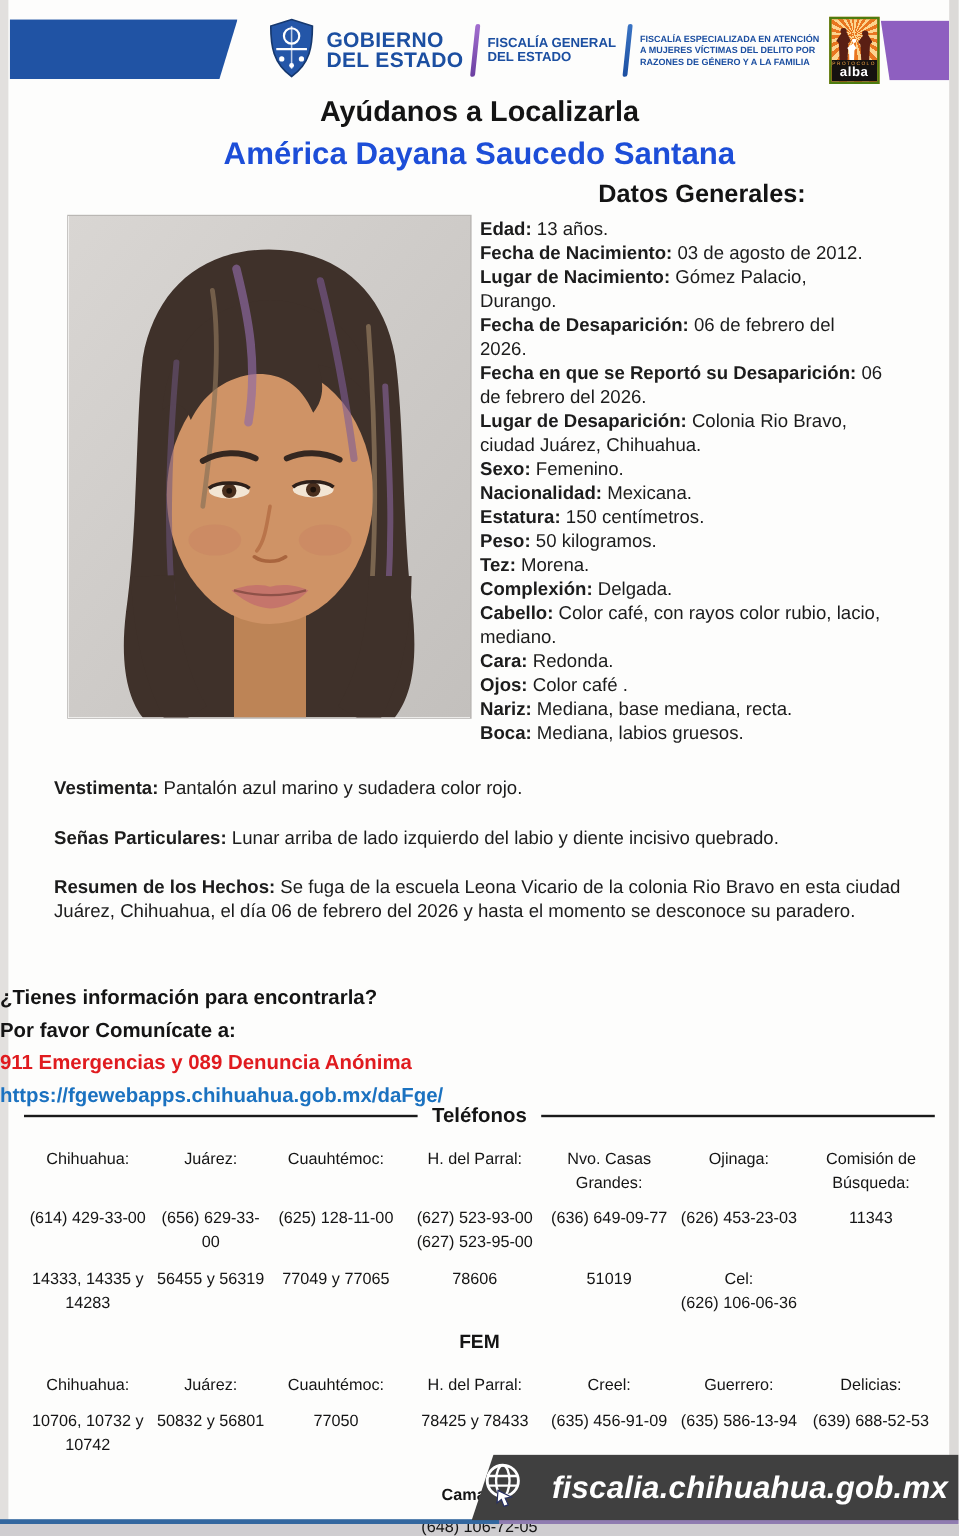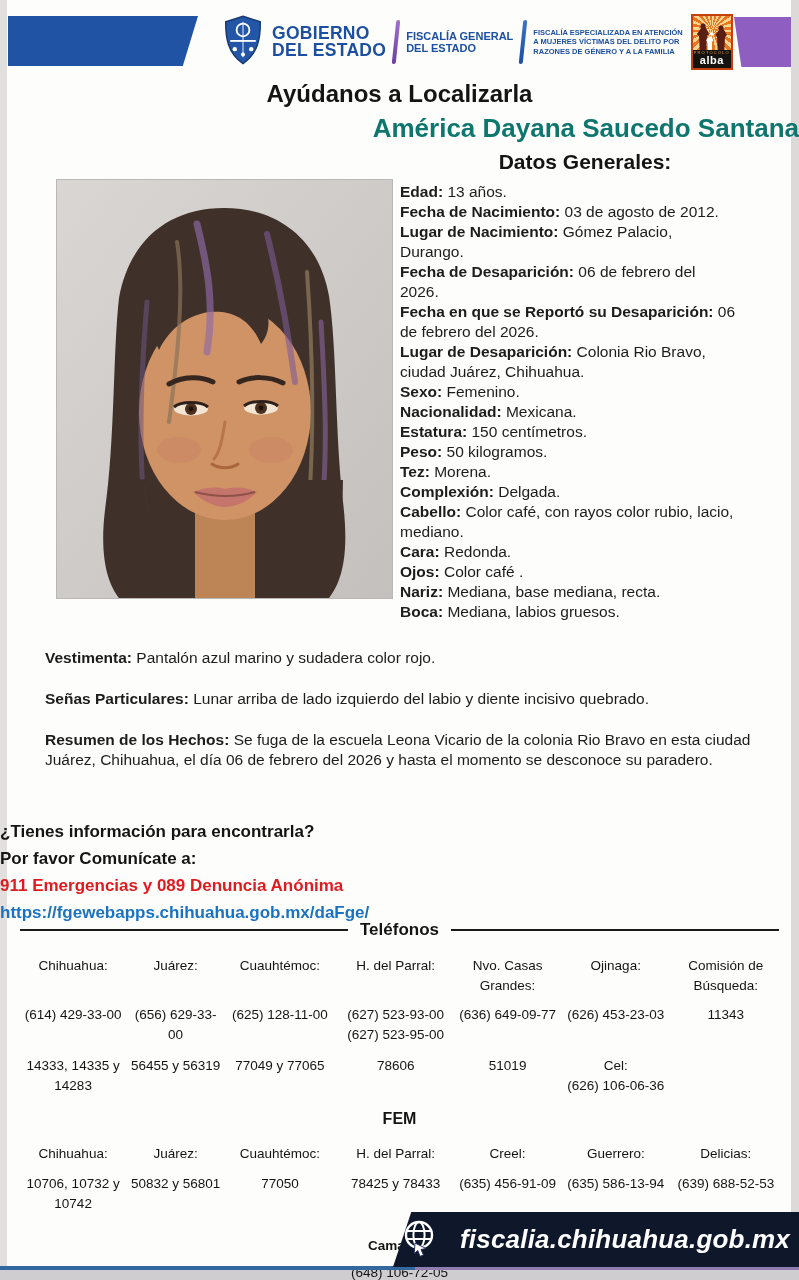--- a/index.html
+++ b/index.html
@@ -16,33 +16,33 @@
   .band-right { position:absolute; right:8px; top:17px; width:57px; height:50px; background:#8e5fc0;
                 clip-path:polygon(0 0,100% 0,100% 100%,13% 100%); }
   .header-center { position:absolute; left:222px; top:12px; height:60px; display:flex; align-items:center; gap:8px; }
   .gob-text { color:#1c4fa1; font-weight:bold; font-size:17.5px; line-height:.95; letter-spacing:.3px; white-space:nowrap; }
   .div-bar  { width:4px; height:44px; border-radius:2px; }
   .div-bar.purple { background:linear-gradient(#a36fd0,#6b3fa0); transform:skewX(-6deg); }
   .div-bar.blue   { background:linear-gradient(#3a74c4,#1c4fa1); transform:skewX(-6deg); }
   .fg-text  { color:#1c4fa1; font-weight:bold; font-size:11px; line-height:1.12; white-space:nowrap; }
   .esp-text { color:#1c4fa1; font-weight:bold; font-size:7.5px; line-height:1.25; white-space:nowrap; }
 
-  .alba { position:relative; width:38px; height:52px; border:2px solid #c2410c; background:#ef8c2a; overflow:hidden; flex:none; }
+  .alba { position:relative; width:38px; height:52px; border:2px solid #4d7c0f; background:#ef8c2a; overflow:hidden; flex:none; }
   .alba-rays { position:absolute; inset:0;
                background:repeating-conic-gradient(from -90deg at 50% 26%, rgba(255,224,160,.85) 0 9deg, rgba(232,115,31,.9) 9deg 18deg); }
   .alba svg { position:absolute; left:0; top:6px; }
   .alba-strip { position:absolute; left:0; bottom:0; width:100%; background:#151210; text-align:center; padding:1px 0 2px; }
   .alba-proto { display:block; color:#f0a040; font-size:4px; letter-spacing:1.2px; line-height:1.1; }
   .alba-word  { display:block; color:#fff; font-weight:bold; font-size:11px; line-height:1; letter-spacing:.5px; }
 
   
   .title { position:absolute; top:80px; left:0; width:100%; text-align:center;
            font-size:24px; font-weight:bold; color:#141414; }
-  .name  { position:absolute; top:113px; left:0; width:100%; text-align:right;
-           font-size:26px; font-weight:bold; color:#0f766e; }
+  .name  { position:absolute; top:113px; left:0; width:100%; text-align:center;
+           font-size:26px; font-weight:bold; color:#1d4ed8; }
   .datos-heading { position:absolute; top:150px; left:400px; width:370px; text-align:center;
                    font-size:21px; font-weight:bold; color:#141414; }
 
   
   .photo { position:absolute; left:57px; top:180px; width:335px; height:418px; box-shadow:0 0 0 1px #bab7b4; }
   .photo svg { display:block; }
 
   
   .datos { position:absolute; left:400px; top:182px; width:372px; font-size:15.5px; line-height:20px; color:#1c1c1c; }
   .field { white-space:pre-line; }
@@ -68,21 +68,21 @@
   .ptable.hdr { margin-top:16px; font-weight:normal; font-size:13.5px; line-height:1.45; }
   .ptable.row { margin-top:10px; font-size:13.5px; line-height:1.5; }
   .pcell { white-space:pre-line; padding:0 2px; }
   .fem-title { margin-top:14px; text-align:center; font-weight:bold; font-size:16px; }
   .camargo-label { margin-top:24px; text-align:center; font-weight:bold; font-size:13.5px; }
   .camargo-value { margin-top:12px; text-align:center; font-size:13.5px; }
 
   
   .footer-line { position:absolute; left:0; bottom:10px; width:100%; height:4px;
                  background:linear-gradient(90deg,#33679f 0 52%, #8f7cb0 52% 100%); }
-  .footer-bar { position:absolute; right:0; bottom:13px; width:406px; height:55px; background:#0f172a;
+  .footer-bar { position:absolute; right:0; bottom:13px; width:406px; height:55px; background:#404040;
                 clip-path:polygon(4.5% 0,100% 0,100% 100%,0 100%);
                 display:flex; align-items:center; justify-content:center; gap:22px; }
   .footer-url { color:#fff; font-weight:bold; font-style:italic; font-size:26px; letter-spacing:.2px; text-decoration:none; }
 </style>
 </head>
 <body>
 
 <div class="page">
 
   <div class="edge-left"></div>

